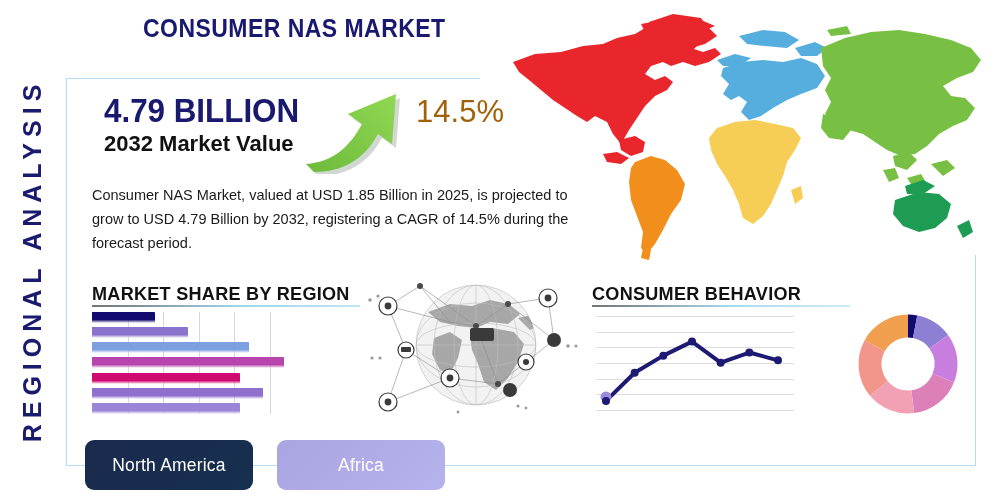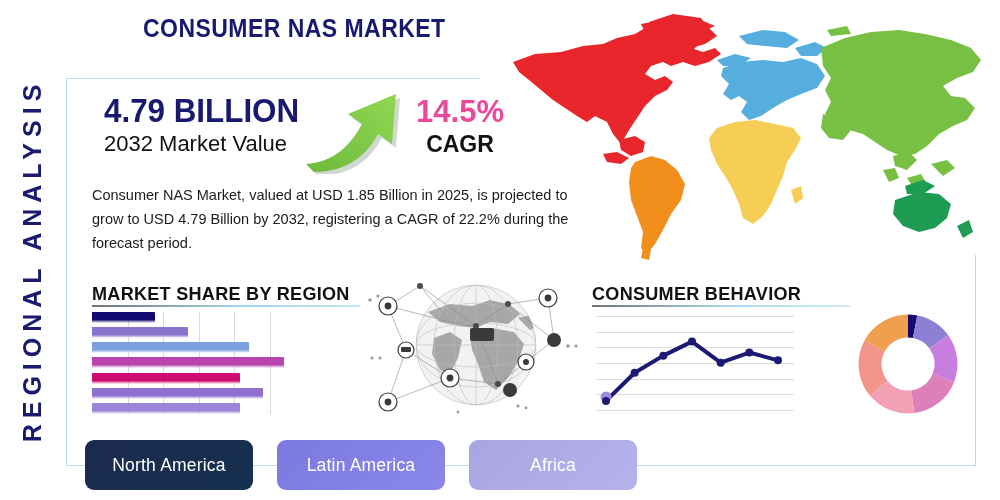--- a/index.html
+++ b/index.html
@@ -53,25 +53,25 @@
 
   
   .hero{position:absolute;left:104px;top:92px;width:420px;height:80px;}
   .hero-big{
     font-size:33px;font-weight:bold;color:#191970;letter-spacing:0px;
     font-family:"Liberation Sans Narrow","Liberation Sans",sans-serif;
     transform:scaleX(.95);transform-origin:left center;
     line-height:38px;white-space:nowrap;
   }
   .hero-sub{
-    font-size:22px;font-weight:normal;color:#111;line-height:28px;white-space:nowrap;
+    font-size:22px;font-weight:bold;color:#111;line-height:28px;white-space:nowrap;
   }
   .cagr{position:absolute;left:405px;top:94px;text-align:center;width:110px;}
   .cagr-big{
-    font-size:31px;font-weight:bold;color:#ec4899;line-height:36px;
+    font-size:31px;font-weight:normal;color:#a16207;line-height:36px;
     font-family:"Liberation Sans Narrow","Liberation Sans",sans-serif;
   }
   .cagr-sub{font-size:23px;font-weight:bold;color:#111;line-height:28px;}
 
   .arrow{position:absolute;left:300px;top:84px;width:110px;height:90px;}
 
   
   .para{
     position:absolute;left:92px;top:183px;width:505px;
     font-size:14.5px;line-height:24px;color:#1b1b1b;
@@ -149,24 +149,23 @@
           <stop offset="100%" stop-color="#90d853"></stop>
         </linearGradient>
       </defs>
       <path d="M6,80 C34,78 50,62 62,40 L48,30 L96,10 L92,60 L78,50 C64,76 42,88 14,88 Z" fill="#9aa89a" opacity="0.45" transform="translate(4,4)"></path>
       <path d="M6,80 C34,78 50,62 62,40 L48,30 L96,10 L92,60 L78,50 C64,76 42,88 14,88 Z" fill="url(#agrad)"></path>
     </svg>
   </div>
 
   <div class="cagr">
     <div class="cagr-big">14.5%</div>
-    <div class="cagr-sub">CAGR</div>
-  </div>
-
-  <div class="para">Consumer NAS Market, valued at USD 1.85 Billion in 2025, is projected to grow to USD 4.79 Billion by 2032, registering a CAGR of 22.2% during the forecast period.</div>
+  </div>
+
+  <div class="para">Consumer NAS Market, valued at USD 1.85 Billion in 2025, is projected to grow to USD 4.79 Billion by 2032, registering a CAGR of 14.5% during the forecast period.</div>
 
   <div class="worldmap">
     <svg viewBox="0 0 500 262" width="500" height="262">
 
       <path fill="#e8262b" d="M18,58 L40,50 L66,48 L88,42 L108,40 L122,34 L140,30 L150,24 L166,22 L180,26 L196,22 L214,24 L222,32 L210,40 L196,44 L208,48 L220,44 L226,50 L214,58 L200,62 L188,58 L176,62 L168,58 L156,62 L150,70 L160,76 L170,72 L178,78 L172,86 L160,92 L150,102 L142,114 L134,126 L126,140 L118,130 L112,118 L100,112 L92,118 L82,112 L70,104 L58,96 L46,86 L34,76 L24,68 Z"></path>
       <path fill="#e8262b" d="M146,20 L178,14 L206,16 L220,22 L206,28 L186,26 L166,30 L150,28 Z"></path>
       <path fill="#e8262b" d="M124,136 L140,132 L150,138 L148,148 L136,152 L126,146 Z"></path>
       <path fill="#e8262b" d="M108,150 L122,148 L134,154 L126,160 L112,158 Z"></path>
 
       <path fill="#e8262b" d="M154,18 L178,10 L206,14 L214,26 L204,40 L192,52 L176,58 L164,48 L156,34 Z"></path>
@@ -327,21 +326,18 @@
   <div class="region-link" style="left:250px;width:12px;"></div>
   <div class="region-link" style="left:428px;width:12px;"></div>
   <div class="region-link" style="left:606px;width:12px;"></div>
   <div class="region-link" style="left:784px;width:12px;"></div>
   <div class="region-link" style="left:962px;width:14px;"></div>
 
   <div class="regions" id="regions">
       <div class="region-btn" style="background: linear-gradient(135deg, rgb(27, 42, 78) 0%, rgb(22, 48, 79) 100%);">
         <span>North America</span>
       </div>
-      <div class="region-btn" style="background: linear-gradient(135deg, rgb(123, 121, 224) 0%, rgb(138, 135, 234) 100%);">
-        <span>Latin America</span>
-      </div>
       <div class="region-btn" style="background: linear-gradient(135deg, rgb(169, 165, 226) 0%, rgb(182, 178, 236) 100%);">
         <span>Africa</span>
       </div>
     </div>
 
 </div>
 
 </body></html>

